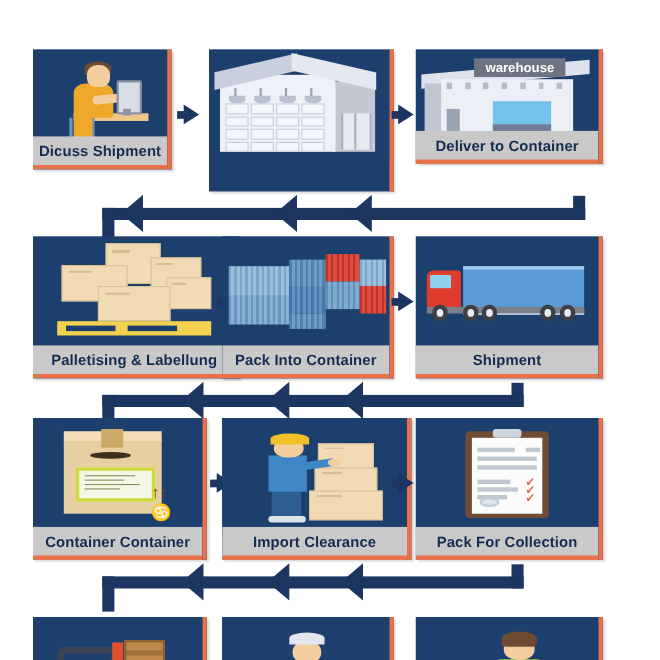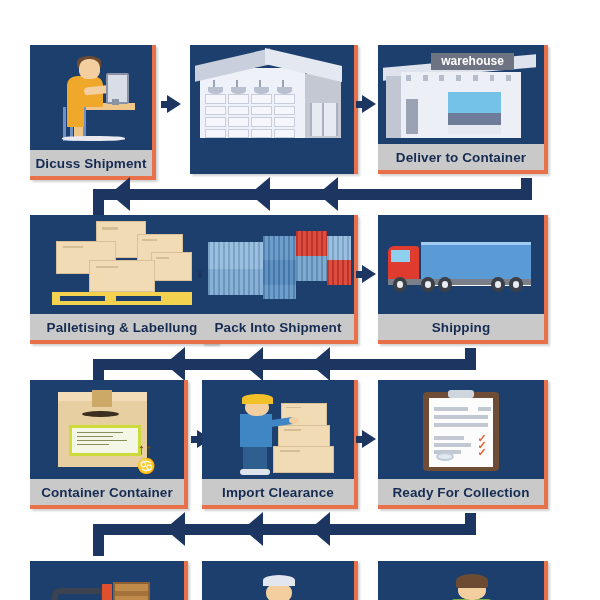--- a/index.html
+++ b/index.html
@@ -180,21 +180,21 @@
   .cu-bg{position:absolute;inset:0;background:#1d3f6e;}
   .cu-hair{position:absolute;left:47%;top:13%;width:19%;height:13%;background:#6d4b33;border-radius:50% 50% 15% 15%;}
   .cu-head{position:absolute;left:48%;top:18%;width:17%;height:20%;background:#f3cfa0;border-radius:45%;}
   .cu-body{position:absolute;left:43%;top:37%;width:27%;height:42%;background:#7ab23f;border-radius:14% 14% 0 0;}
 </style>
 </head>
 <body>
 
 <div class="board">
 
-  <div class="cell" style="left:30px;top:45px;width:126px;height:135px;">
+  <div class="cell" style="left:30px;top:45px;width:126px;height:109px;">
     <div class="pic" style="height:103px;">
       <div class="art">
         <div class="dk-wall"></div>
         <div class="dk-desk"></div>
           <div class="dk-desk2"></div>
         <div class="dk-chair"></div>
           <div class="dk-chairl"></div>
         <div class="dk-leg"></div>
         <div class="dk-body"></div>
         <div class="dk-hair"></div>
@@ -249,21 +249,21 @@
             <i></i>
             <i></i>
           </div>
         <div class="wh2-door"></div>
           <div class="wh2-doorm"></div>
       </div>
     </div>
   </div>
   <div class="harrow" style="left:362px;top:95px;"></div>
 
-  <div class="cell" style="left:378px;top:45px;width:170px;height:129px;">
+  <div class="cell" style="left:378px;top:45px;width:170px;height:104px;">
     <div class="pic" style="height:103px;">
       <div class="art">
         <div class="wh-bg"></div>
         <div class="wh-roof"></div>
         <div class="wh-side"></div>
         <div class="wh-wall"></div>
         <div class="wh-teeth">
           <i style="left:4%"></i>
             <i style="left:18%"></i>
             <i style="left:32%"></i>
@@ -336,40 +336,40 @@
             <i></i>
           </div>
         <div class="cont" style="left:82%;top:44%;width:16%;height:24%;background:#d8392c;">
             <i></i>
           </div>
         <div class="cont" style="left:40%;top:68%;width:22%;height:14%;background:#5d93c6;">
             <i></i>
           </div>
       </div>
     </div>
-    <div class="cap">Pack Into Shipment</div>
+    <div class="cap">Pack Into Container</div>
   </div>
   <div class="harrow" style="left:362px;top:265px;"></div>
 
   <div class="cell" style="left:378px;top:215px;width:170px;height:129px;">
     <div class="pic" style="height:103px;">
       <div class="art">
         <div class="tk-bg"></div>
         <div class="tk-trail"></div>
         <div class="tk-cab"></div>
         <div class="tk-win"></div>
         <div class="tk-chassis"></div>
         <div class="wheel" style="left:9%;top:60%"></div>
         <div class="wheel" style="left:26%;top:60%"></div>
         <div class="wheel" style="left:36%;top:60%"></div>
         <div class="wheel" style="left:68%;top:60%"></div>
         <div class="wheel" style="left:79%;top:60%"></div>
       </div>
     </div>
-    <div class="cap">Shipping</div>
+    <div class="cap">Shipment</div>
   </div>
 
   <div class="conn" style="left:0;top:0;">
     <div class="vright" style="left:465px;top:348px;height:22px;"></div>
     <div class="hbar" style="left:93px;top:359px;width:383px;"></div>
     <div class="vleft" style="left:93px;top:359px;height:30px;"></div>
     <div class="lhead" style="left:165px;top:347px;"></div>
     <div class="lhead" style="left:243px;top:347px;"></div>
     <div class="lhead" style="left:310px;top:347px;"></div>
   </div>
@@ -388,21 +388,21 @@
           <i style="top:46%;width:76%"></i>
             <i style="top:62%;width:48%"></i>
         </div>
         <div class="bx-ico">↑↑ ♋</div>
       </div>
     </div>
     <div class="cap">Container Container</div>
   </div>
   <div class="harrow" style="left:197px;top:430px;"></div>
 
-  <div class="cell" style="left:202px;top:380px;width:156px;height:129px;">
+  <div class="cell" style="left:202px;top:380px;width:172px;height:129px;">
     <div class="pic" style="height:103px;">
       <div class="art">
         <div class="sc-bg"></div>
         <div class="box" style="left:52%;top:22%;width:30%;height:24%;"></div>
         <div class="box" style="left:50%;top:44%;width:34%;height:24%;"></div>
         <div class="box" style="left:47%;top:64%;width:40%;height:26%;"></div>
         <div class="sc-leg"></div>
         <div class="sc-body"></div>
         <div class="sc-arm"></div>
         <div class="sc-hand"></div>
@@ -428,21 +428,21 @@
         <div class="cb-line" style="left:34%;top:42%;width:32%;"></div>
         <div class="cb-line" style="left:34%;top:54%;width:18%;"></div>
         <div class="cb-line" style="left:34%;top:61%;width:22%;"></div>
         <div class="cb-line" style="left:34%;top:68%;width:16%;"></div>
         <div class="cb-chk" style="left:60%;top:50%;">✓</div>
         <div class="cb-chk" style="left:60%;top:57%;">✓</div>
         <div class="cb-chk" style="left:60%;top:64%;">✓</div>
         <div class="cb-seal"></div>
       </div>
     </div>
-    <div class="cap">Ready For Collection</div>
+    <div class="cap">Pack For Collection</div>
   </div>
 
   <div class="conn" style="left:0;top:0;">
     <div class="vright" style="left:465px;top:513px;height:22px;"></div>
     <div class="hbar" style="left:93px;top:524px;width:383px;"></div>
     <div class="vleft" style="left:93px;top:524px;height:32px;"></div>
     <div class="lhead" style="left:165px;top:512px;"></div>
     <div class="lhead" style="left:243px;top:512px;"></div>
     <div class="lhead" style="left:310px;top:512px;"></div>
   </div>

